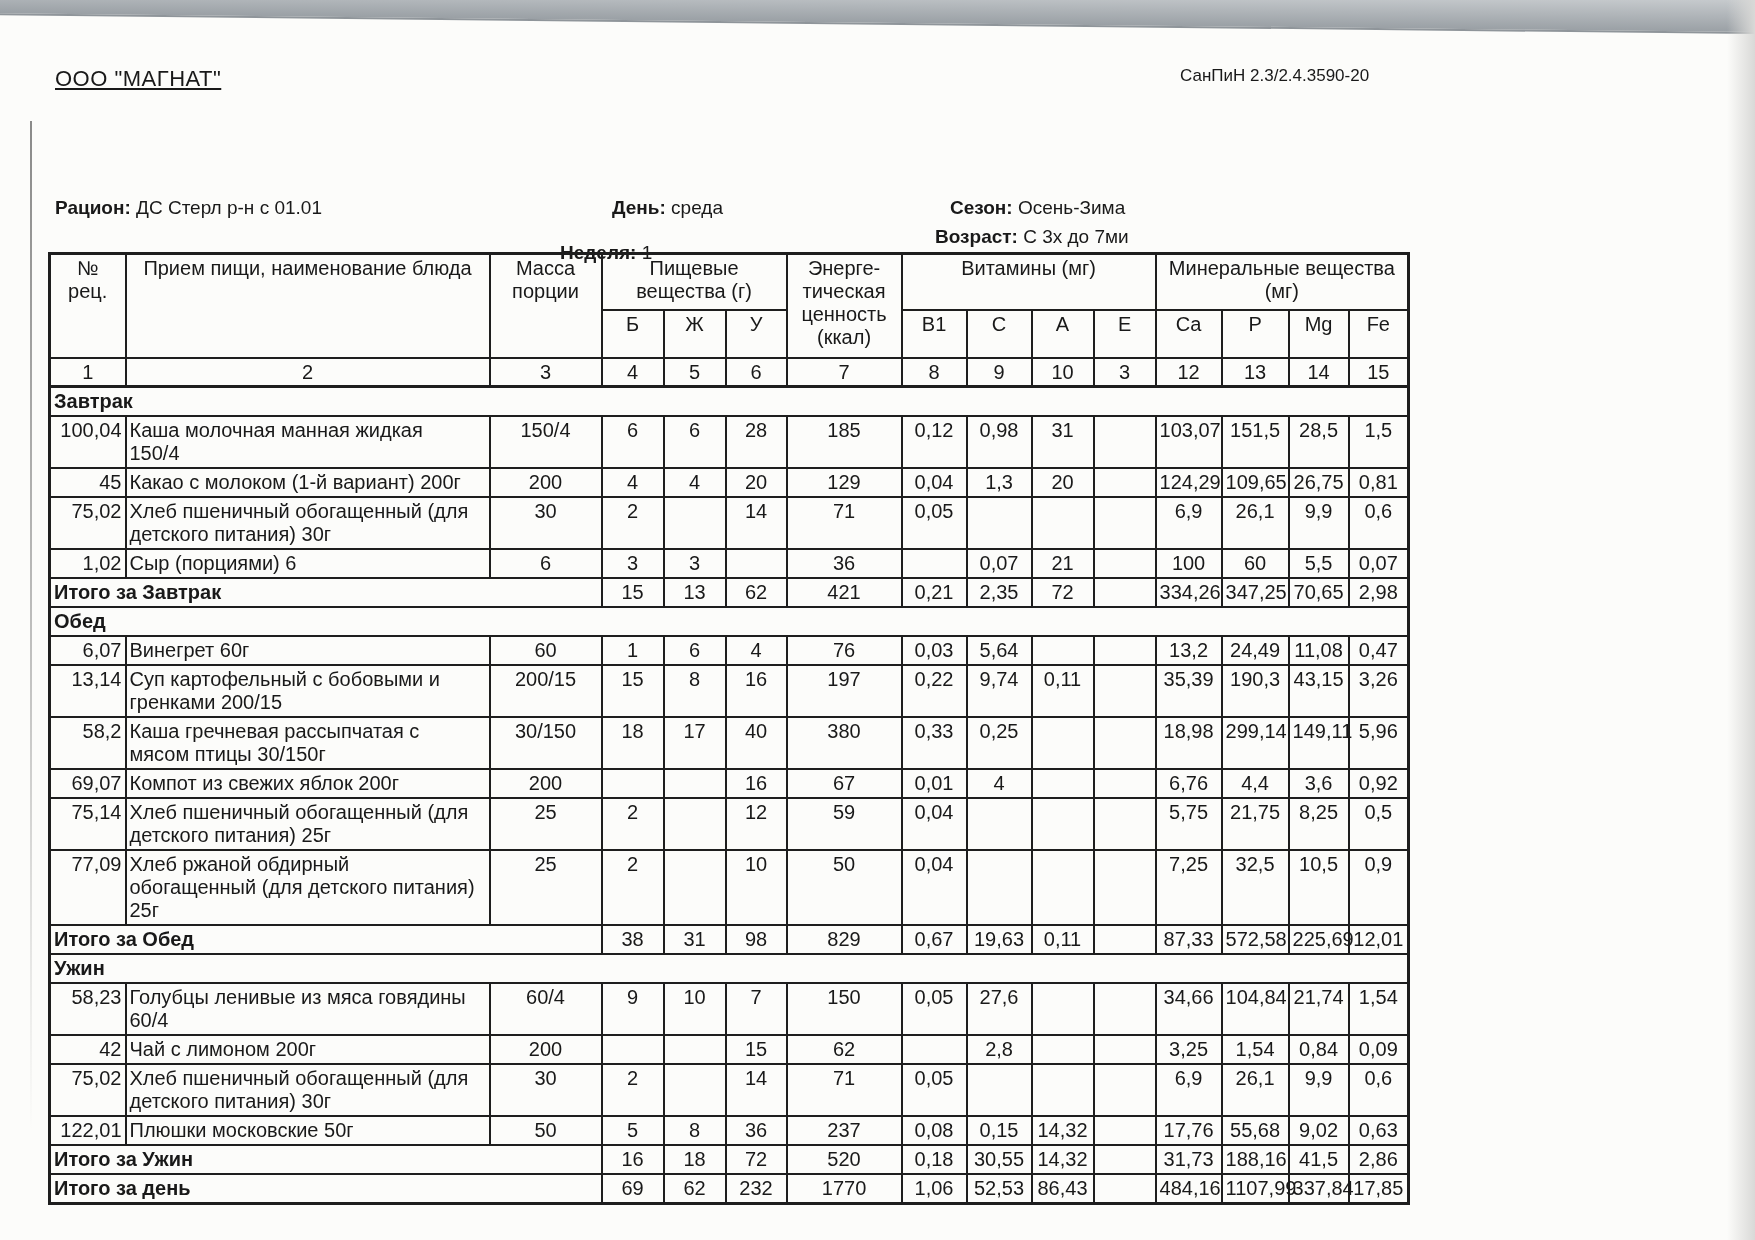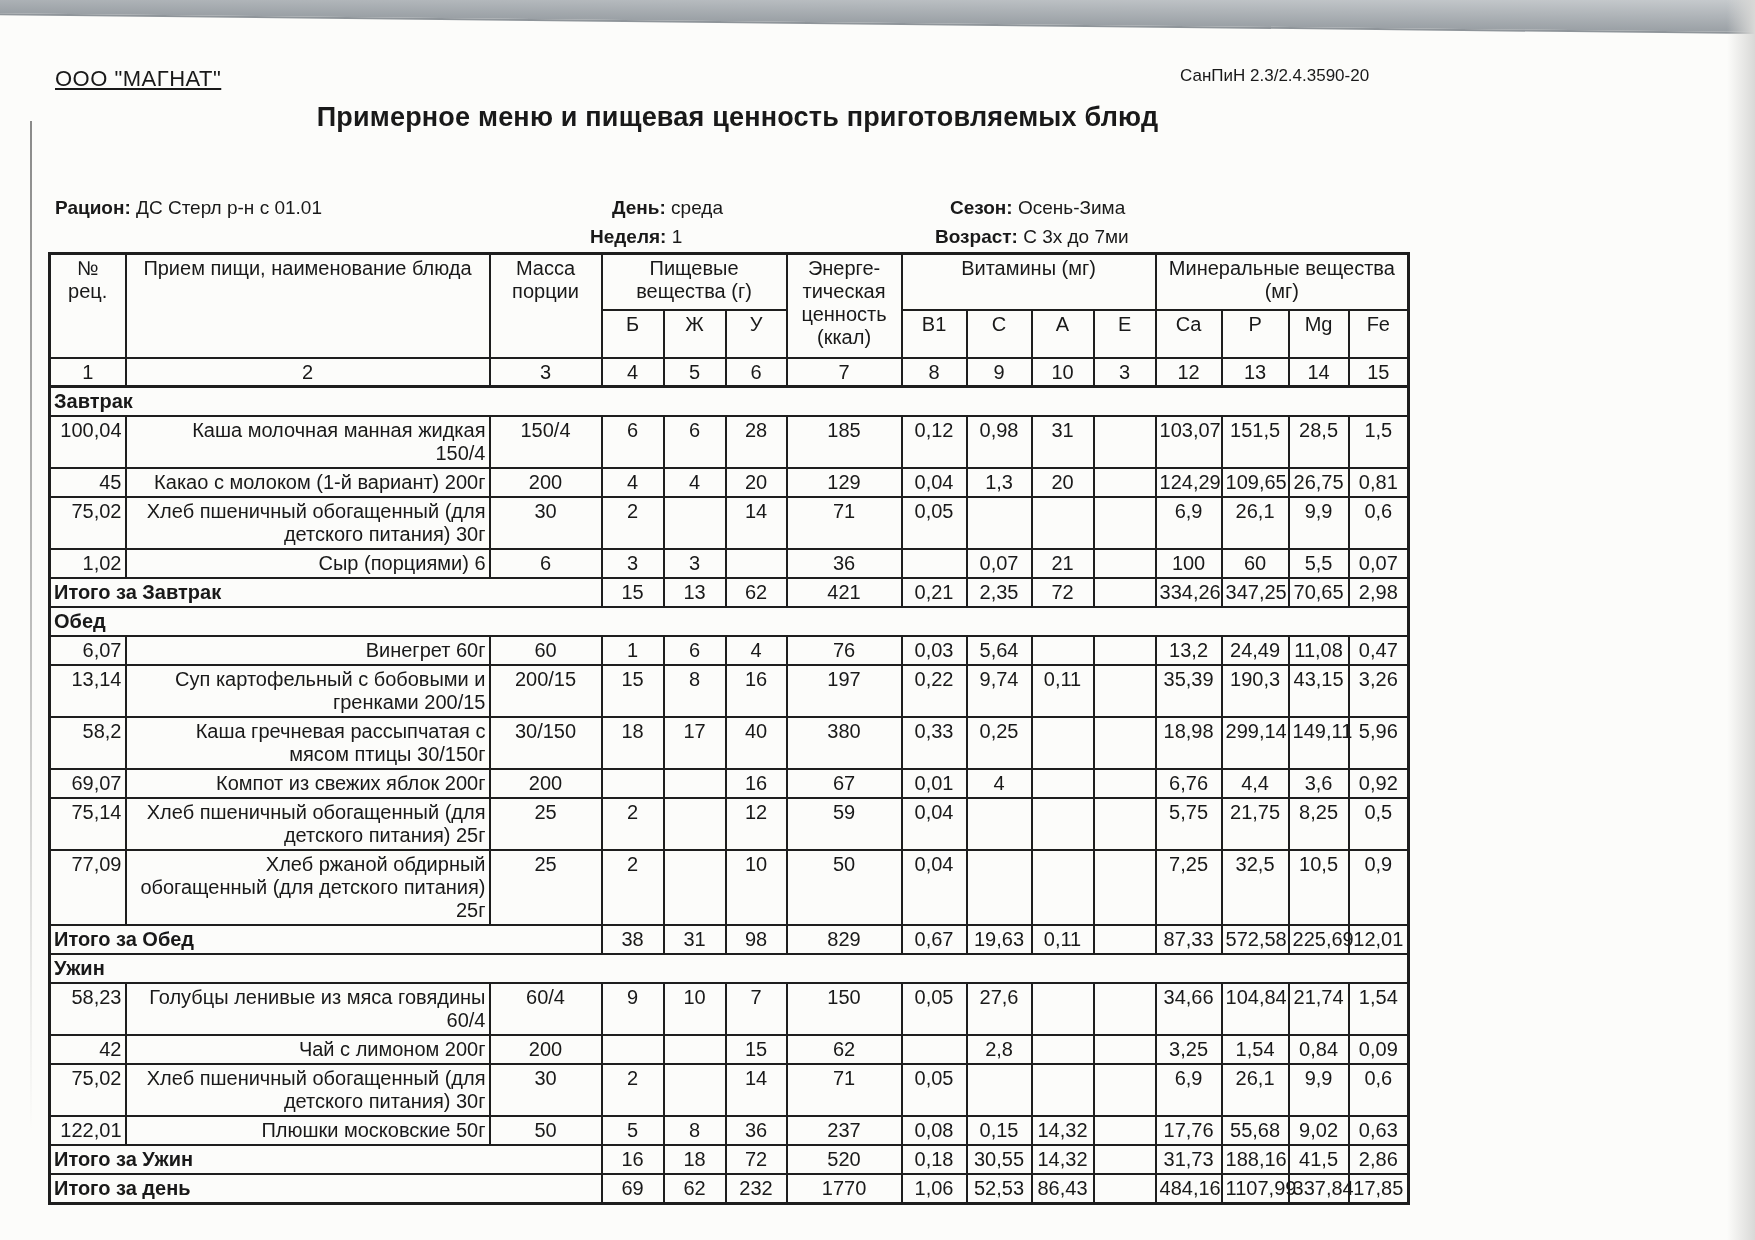--- a/index.html
+++ b/index.html
@@ -35,21 +35,21 @@
   .title{
     position:absolute;left:0;top:96px;width:1475px;text-align:center;
     font-size:27px;font-weight:bold;letter-spacing:.2px;
   }
   .subtitle{position:absolute;left:55px;top:160px;font-size:21px;font-weight:bold;}
   .meta{position:absolute;font-size:19px;white-space:nowrap;}
   .meta .lbl{font-weight:bold;}
   .m-ration{left:55px;top:191px;}
   .m-day{left:612px;top:191px;}
   .m-season{left:950px;top:191px;}
-  .m-week{left:560px;top:220px;margin-left:30px;}
+  .m-week{left:560px;top:236px;}
   .m-age{left:935px;top:220px;}
 
   .tablewrap{position:absolute;left:48px;top:246px;}
   table.menu{
     border-collapse:collapse;table-layout:fixed;width:1359px;
     border:3px solid #1e1e1e;
   }
   table.menu td{
     border:2px solid #1e1e1e;
     font-size:20px;line-height:23px;padding:2px 3px;
@@ -61,37 +61,36 @@
   tr.h-sub td{height:42px;}
   tr.num-row td{
     text-align:center;vertical-align:middle;line-height:24px;padding:1px 2px;
     border-bottom-width:3px;
   }
   td.section-cell{
     font-weight:bold;text-align:left;padding:1px 4px 1px 11px;
     font-size:21px;line-height:24px;vertical-align:middle;
   }
   td.c-rec{text-align:right;white-space:nowrap;padding:2px 1px;}
-  td.c-name{text-align:right;padding-left:6px;}
+  td.c-name{text-align:left;padding-left:6px;}
   td.c-val{text-align:center;white-space:nowrap;}
   tr.total-row td{vertical-align:middle;}
   td.total-label{
     font-weight:bold;text-align:left;padding-left:6px;
     font-size:21px;line-height:24px;
   }
 </style>
 </head>
 <body>
 
 <div class="page">
   <div class="edge-left-line"></div>
 
   <div class="org">ООО "МАГНАТ"</div>
   <div class="sanpin">СанПиН 2.3/2.4.3590-20</div>
-  <div class="title">Примерное меню и пищевая ценность приготовляемых блюд</div>
 
   <div class="meta m-ration">
     <span class="lbl">Рацион:</span>
     <span>ДС Стерл р-н с 01.01</span>
   </div>
   <div class="meta m-day">
     <span class="lbl">День:</span>
     <span>среда</span>
   </div>
   <div class="meta m-season">

